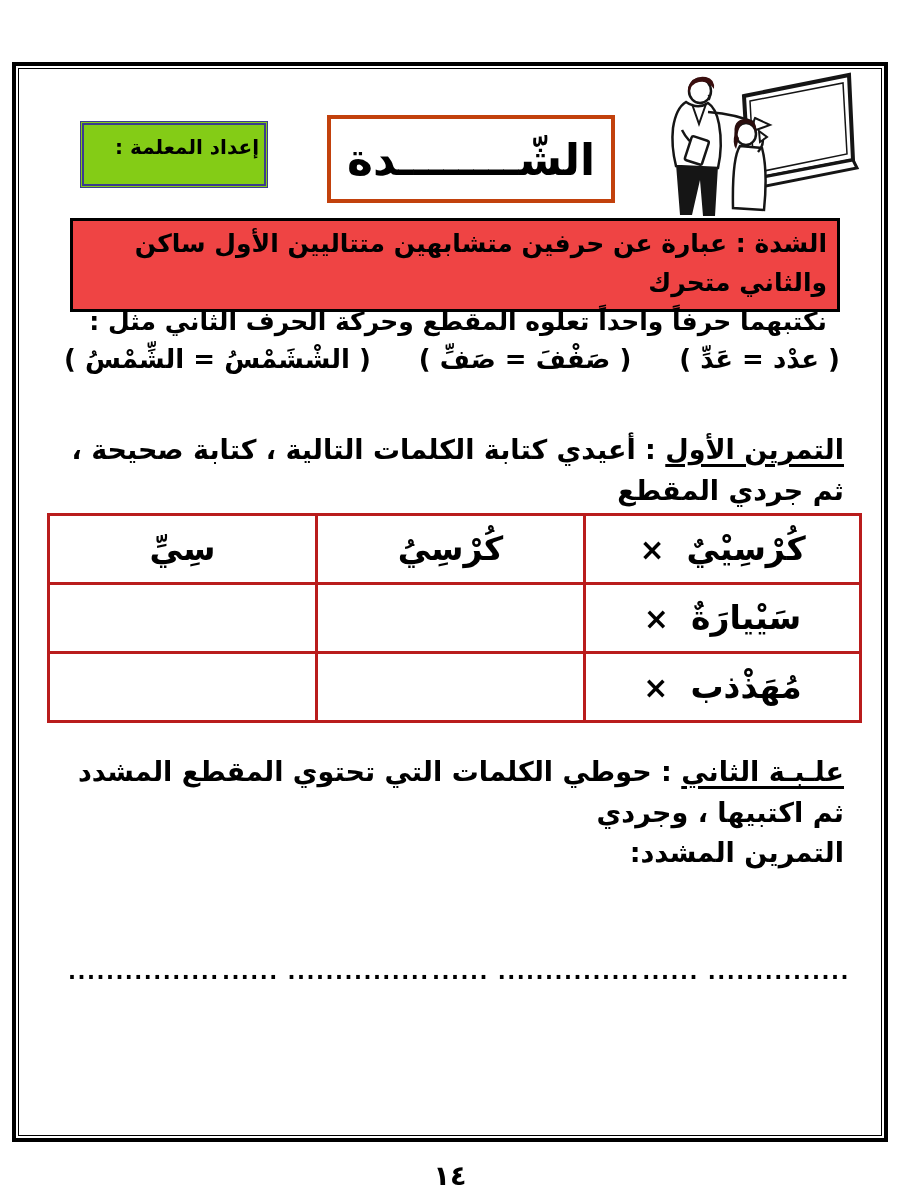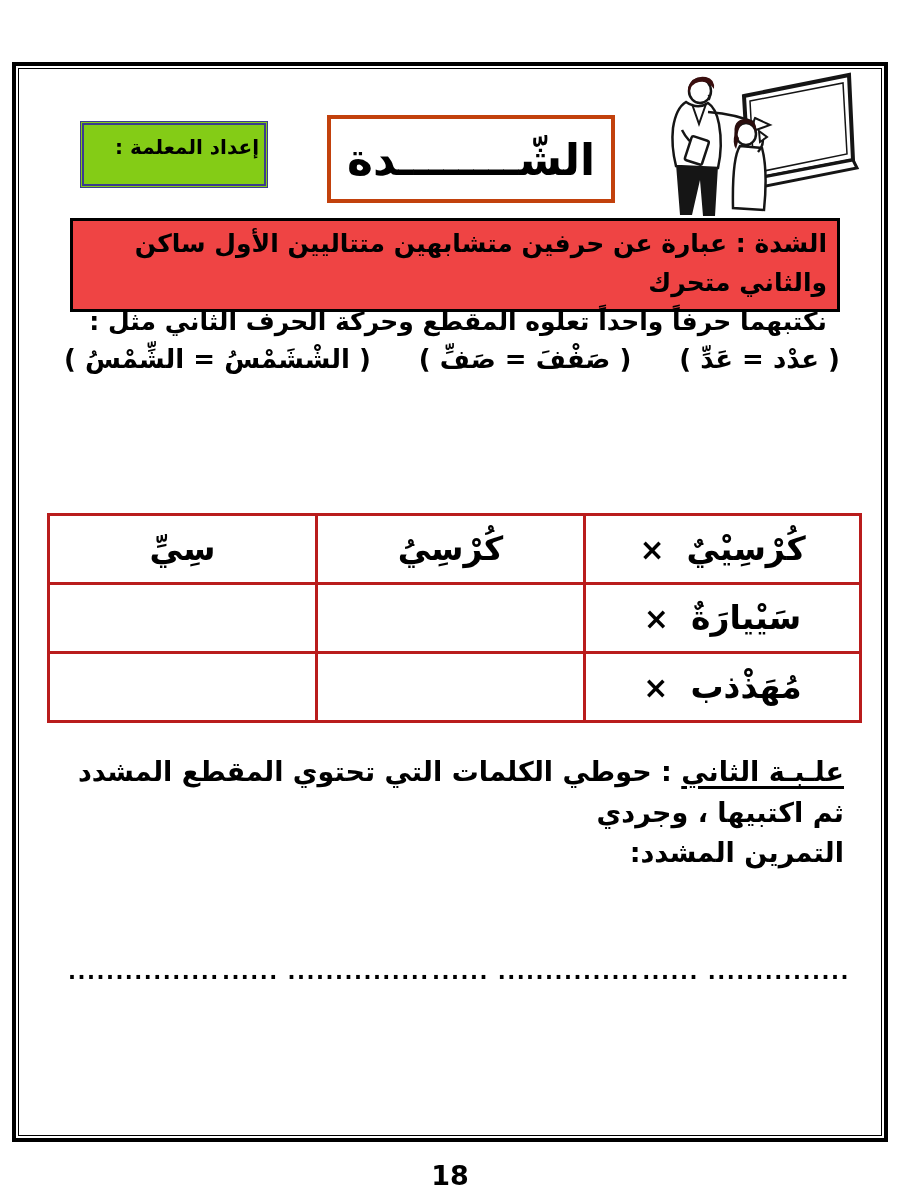--- a/index.html
+++ b/index.html
@@ -116,20 +116,24 @@
     <div>الشدة : عبارة عن حرفين متشابهين متتاليين الأول ساكن والثاني متحرك</div>
     <div>نكتبهما حرفاً واحداً تعلوه المقطع وحركة الحرف الثاني مثل :</div>
   </div>
 
   <div class="abs examples-row">
     <span>( عدْد = عَدِّ )</span>
     <span>( صَفْفَ = صَفِّ )</span>
     <span>( الشْشَمْسُ = الشِّمْسُ )</span>
   </div>
 
+  <div class="abs ex-heading" style="top:430px;">
+    <u>التمرين الأول</u><span> : أعيدي كتابة الكلمات التالية ، كتابة صحيحة ، ثم جردي المقطع</span>
+    <div>المشدد :</div>
+  </div>
 
   <table class="abs shadda-table">
     <colgroup>
         <col style="width:276px">
         <col style="width:268px">
         <col style="width:268px">
       </colgroup>
     <tbody>
       <tr>
         <td>
@@ -173,15 +177,15 @@
   </div>
 
 
   <div class="abs dots-row">
     <span>................</span>
     <span>...... ...............</span>
     <span>...... ...............</span>
     <span>...... ...............</span>
   </div>
 
-  <div class="abs page-number">18</div>
+  <div class="abs page-number">١٤</div>
 
 </div>
 
 </body></html>

